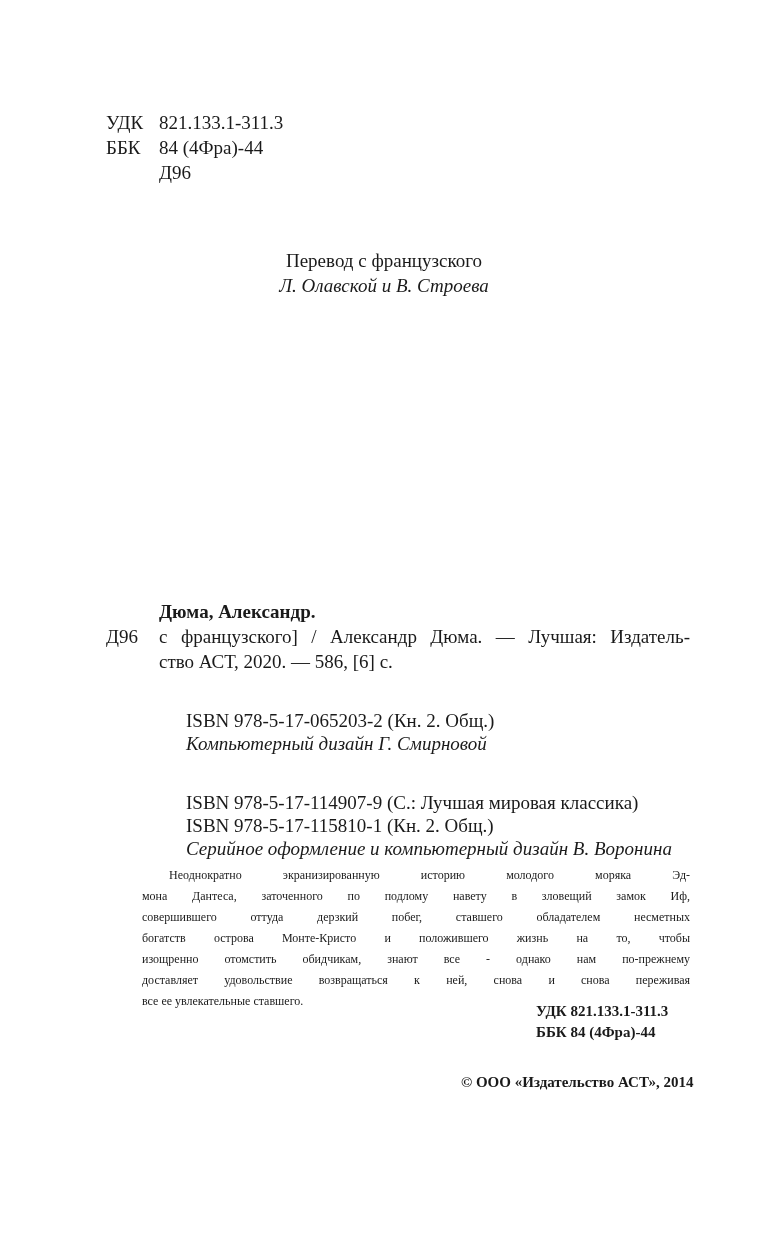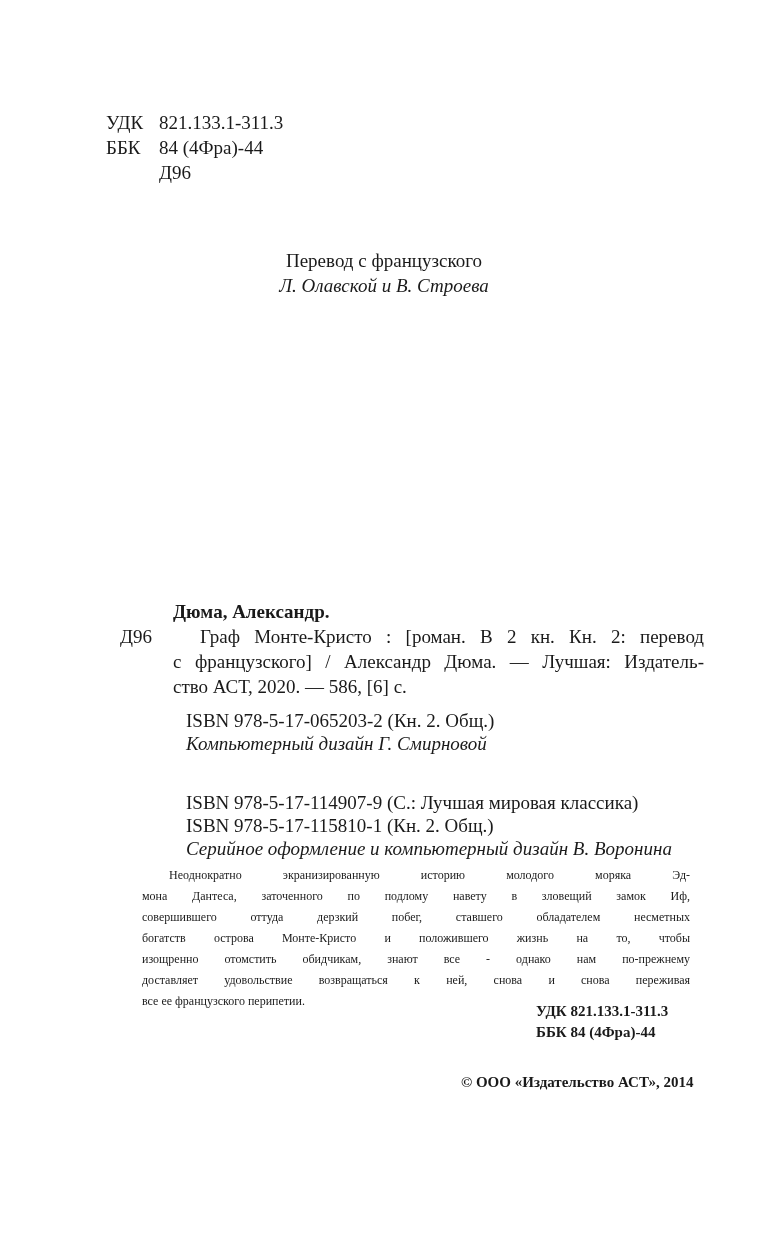--- a/index.html
+++ b/index.html
@@ -13,21 +13,21 @@
     .it { font-style: italic; }
     .b { font-weight: bold; }
 
     .class-codes { left: 106px; top: 111px; }
     .class-codes .row { display: flex; height: 25px; }
     .class-codes .lbl { width: 53px; }
 
     .translation { left: 0; width: 768px; top: 249px; text-align: center; }
     .translation div { height: 25px; }
 
-    .biblio { left: 120px; top: 600px; width: 584px; }
+    .biblio { left: 106px; top: 600px; width: 584px; }
     .biblio .author { margin-left: 53px; height: 25px; }
     .biblio .entry { display: flex; }
     .biblio .code { width: 53px; flex: none; }
     .biblio .desc { width: 531px; white-space: normal; text-align: justify; }
     .biblio .desc .line { display: block; height: 25px; text-align-last: justify; }
     .biblio .desc .line.first { text-indent: 27px; }
     .biblio .desc .line.last { text-align-last: left; }
 
     .isbn-block { left: 186px; }
     .isbn-block div { height: 23px; }
@@ -65,21 +65,20 @@
 <div class="abs t20 translation">
   <div>Перевод с французского</div>
   <div class="it">Л. Олавской и В. Строева</div>
 </div>
 
 <div class="abs t20 biblio">
   <div class="author b">Дюма, Александр.</div>
   <div class="entry">
     <span class="code">Д96</span>
     <span class="desc">
-      <span class="line first">Граф Монте-Кристо : [роман. В 2 кн. Кн. 2: перевод</span>
       <span class="line">с французского] / Александр Дюма. — Лучшая: Издатель-</span>
       <span class="line last">ство АСТ, 2020. — 586, [6] с.</span>
     </span>
   </div>
 </div>
 
 <div class="abs t20 isbn-block isbn1">
   <div>ISBN 978-5-17-065203-2  (Кн. 2.  Общ.)</div>
   <div class="it">Компьютерный дизайн Г. Смирновой</div>
 </div>
@@ -90,21 +89,21 @@
   <div class="it">Серийное оформление и компьютерный дизайн В. Воронина</div>
 </div>
 
 <div class="abs t15 annotation">
   <span class="line first">Неоднократно экранизированную историю молодого моряка Эд-</span>
   <span class="line">мона Дантеса, заточенного по подлому навету в зловещий замок Иф,</span>
   <span class="line">совершившего оттуда дерзкий побег, ставшего обладателем несметных</span>
   <span class="line">богатств острова Монте-Кристо и положившего жизнь на то, чтобы</span>
   <span class="line">изощренно отомстить обидчикам, знают все - однако нам по-прежнему</span>
   <span class="line">доставляет удовольствие возвращаться к ней, снова и снова переживая</span>
-  <span class="line last">все ее французского перипетии.</span>
+  <span class="line last">все ее увлекательные ставшего.</span>
 </div>
 
 <div class="abs b bottom-codes">
   <div>УДК 821.133.1-311.3</div>
   <div>ББК 84 (4Фра)-44</div>
 </div>
 
 <div class="abs b copyright">© ООО «Издательство АСТ», 2014</div>
 
 </body></html>

